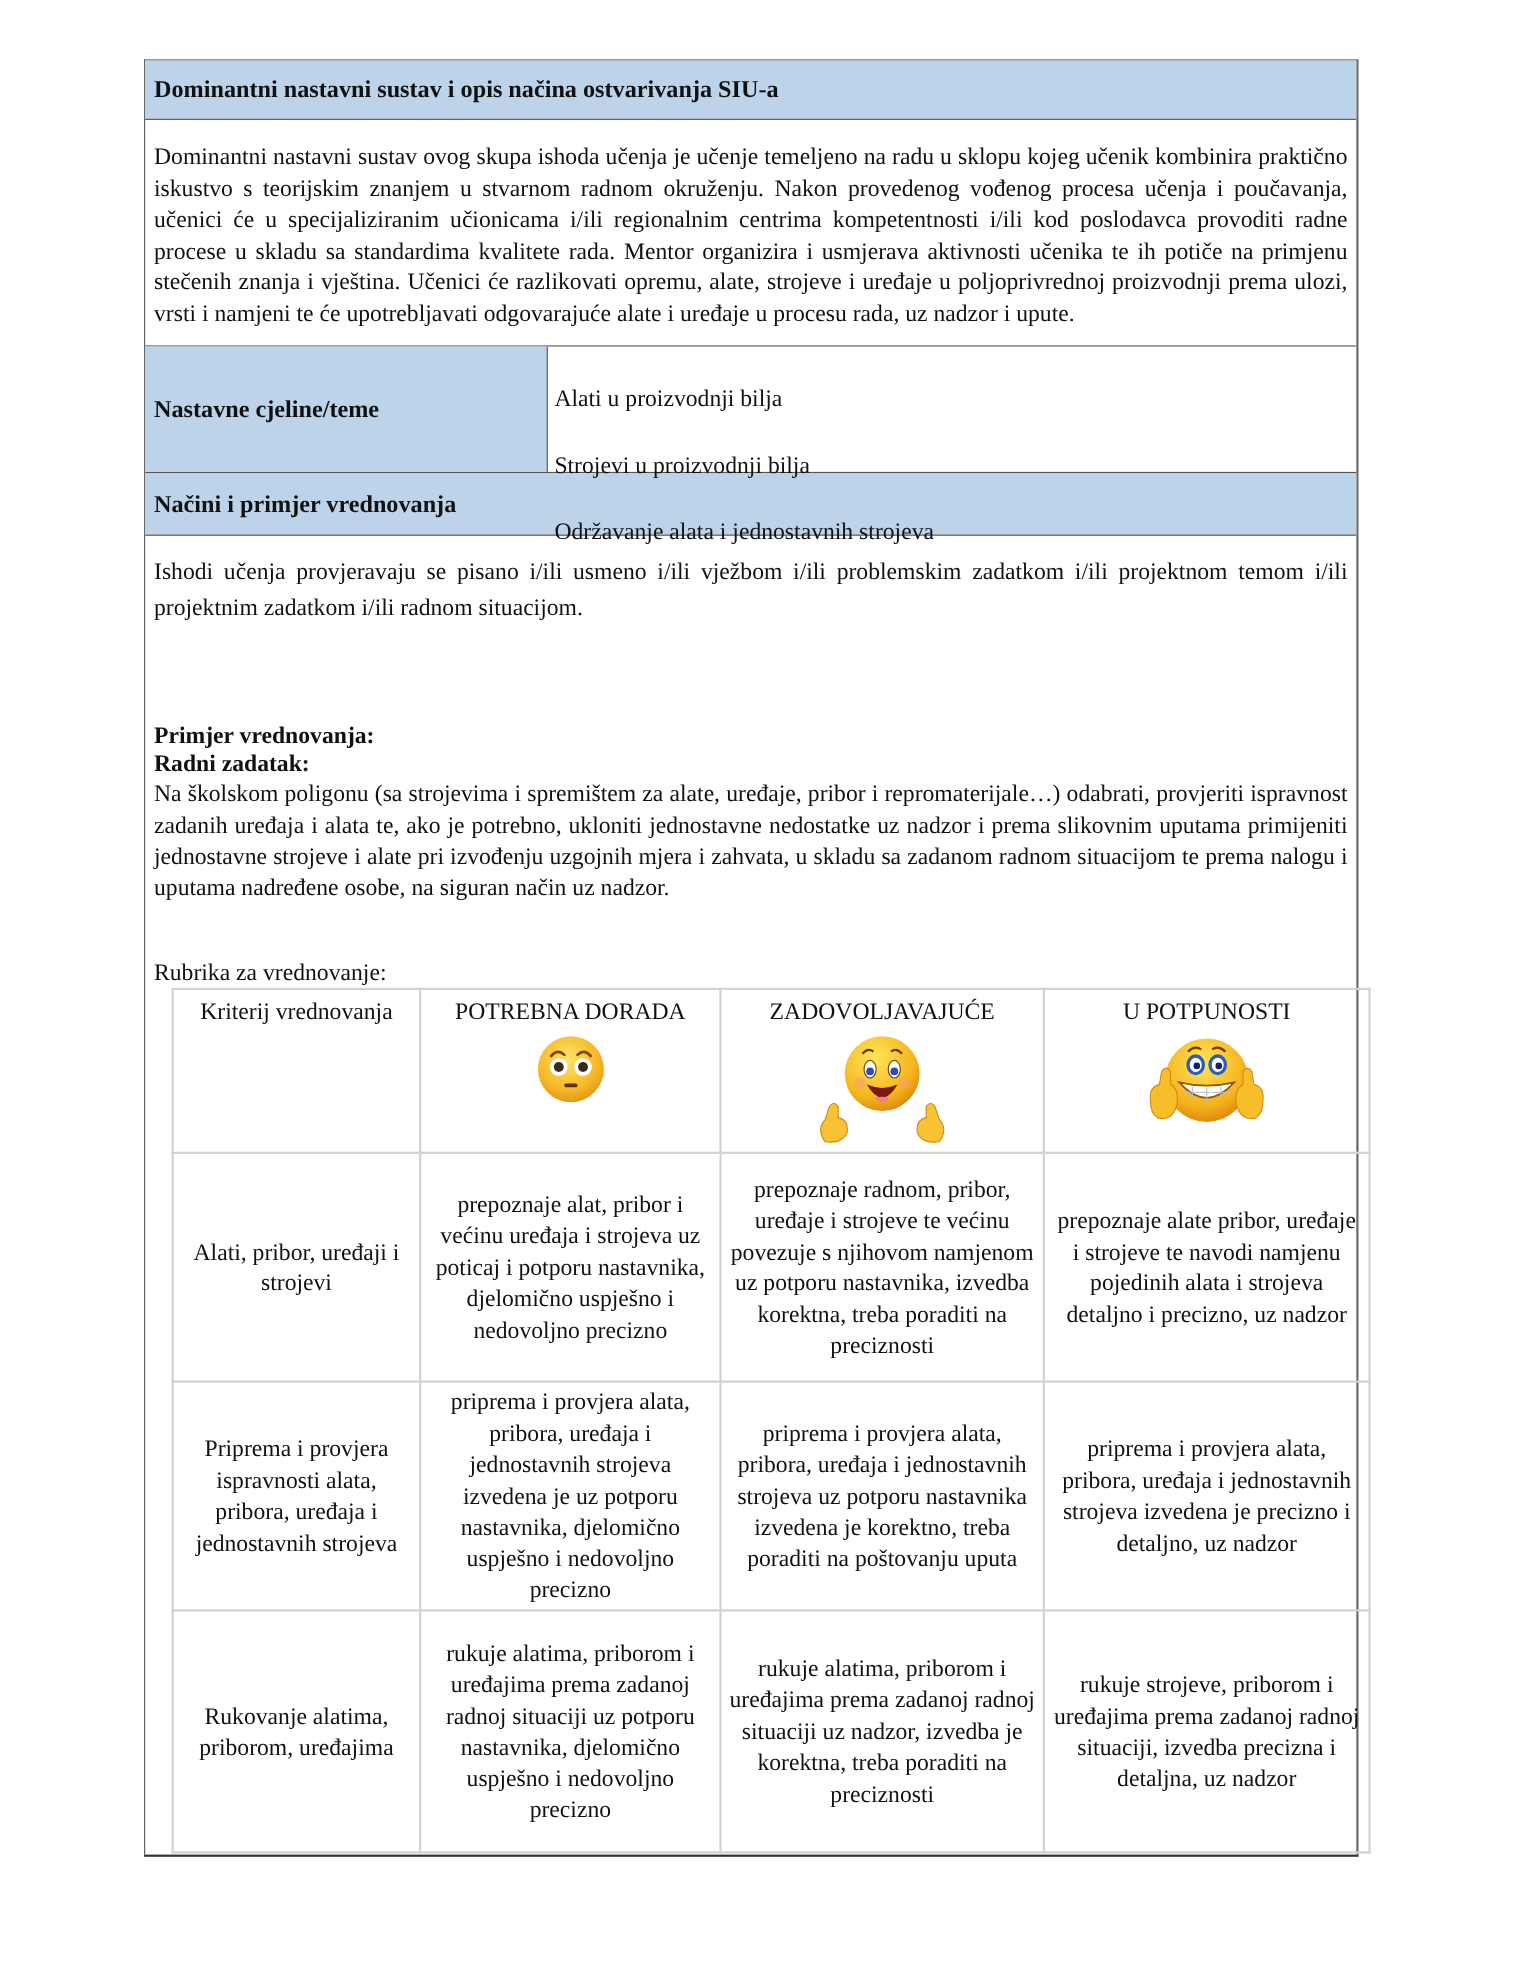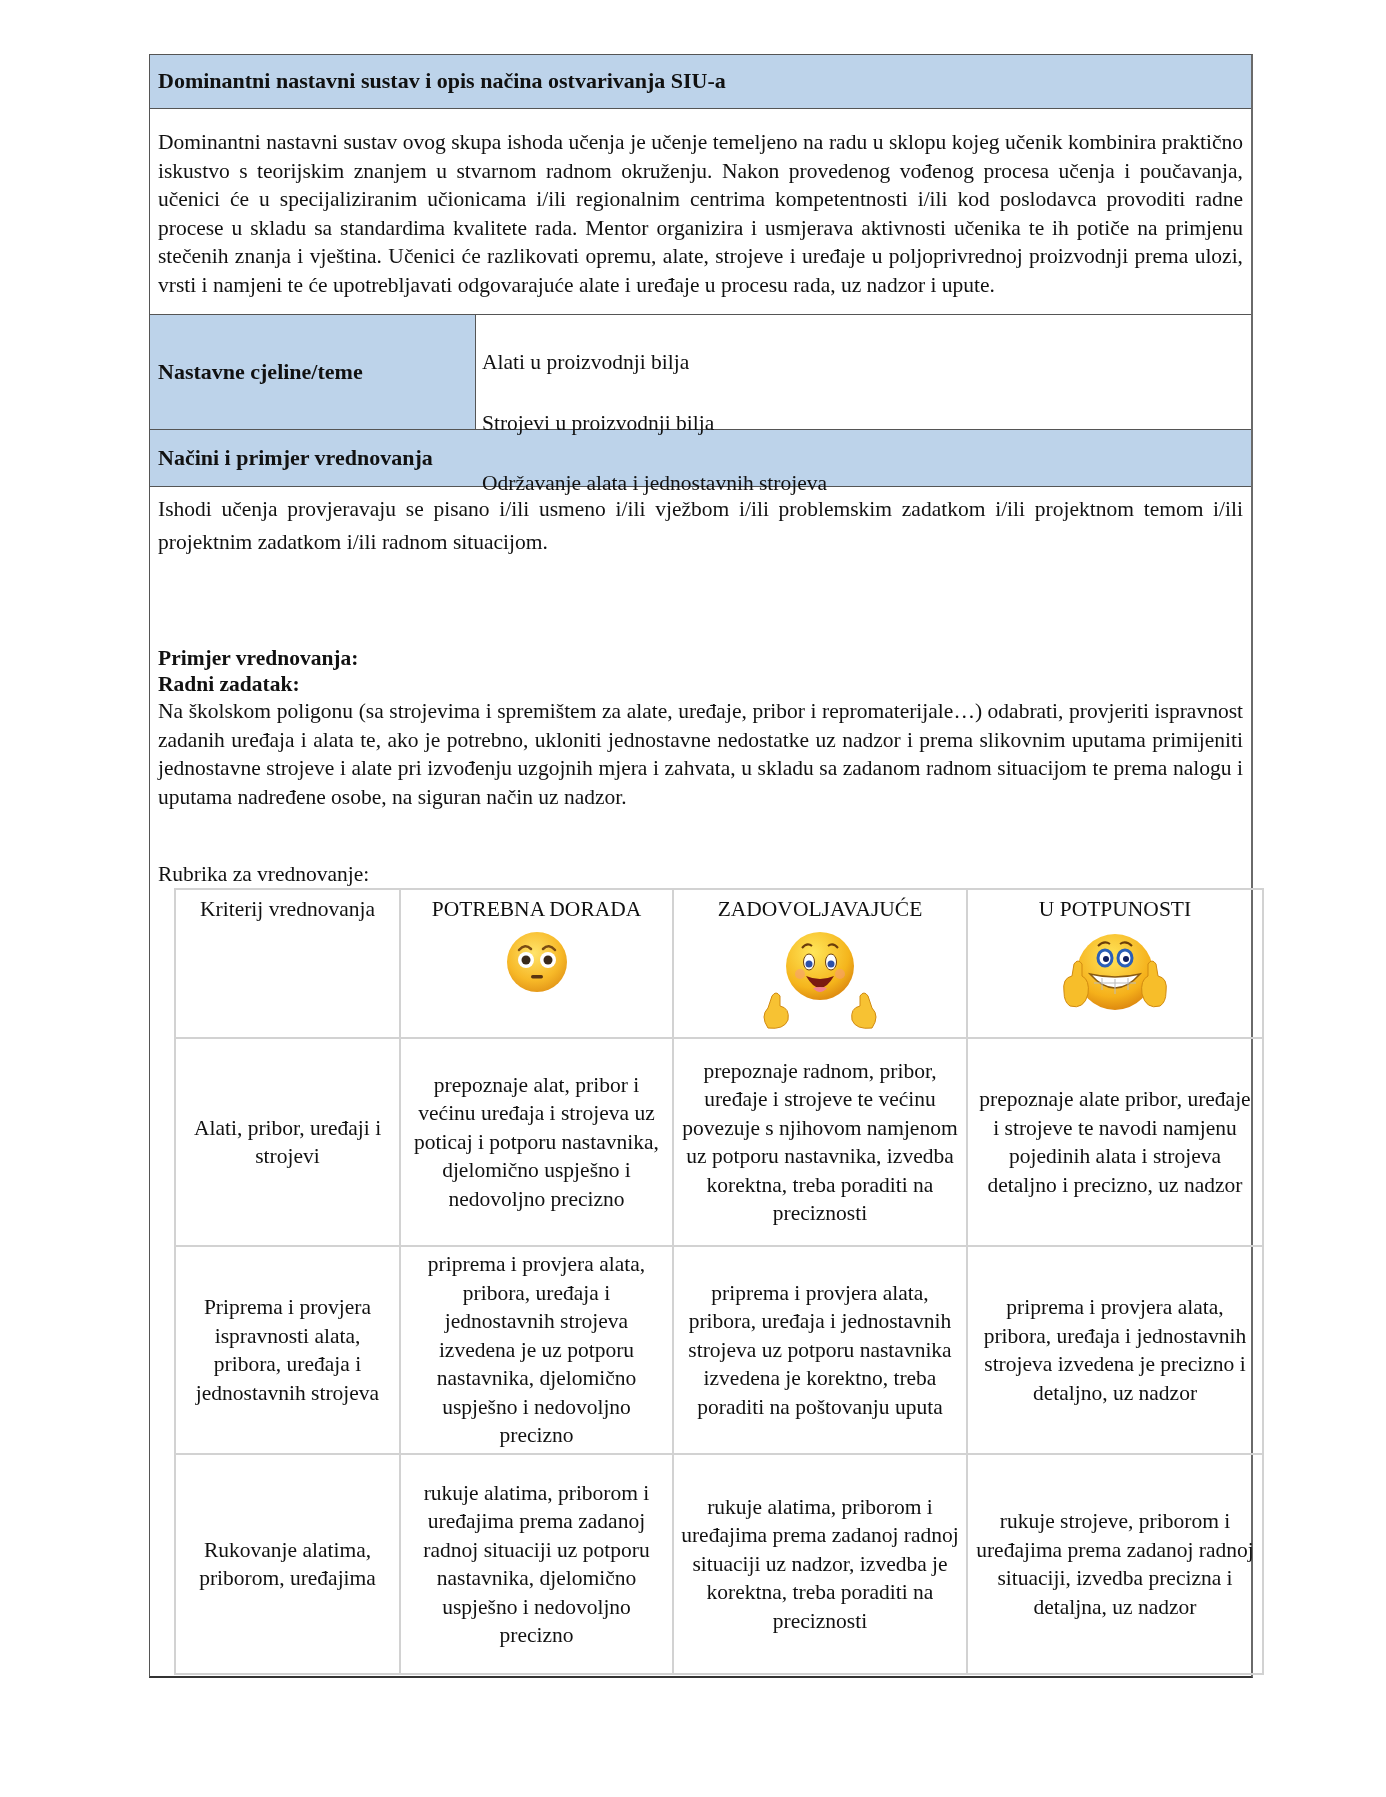--- a/index.html
+++ b/index.html
@@ -1,40 +1,40 @@
 <!DOCTYPE html>
 <html><head>
 <meta charset="utf-8">
 <style>
   html, body { margin: 0; padding: 0; background: #ffffff; }
   body {
     width: 1386px; height: 1797px; position: relative; overflow: hidden;
     font-family: "Liberation Serif", "DejaVu Serif", serif;
     color: #111;
   }
-  .page { position: absolute; left: 149px; top: 54px; width: 1104px; }
+  .page { position: absolute; left: 131px; top: 54px; width: 1104px; }
   .outer { border: 1.5px solid #555; border-right: 2px solid #6a6a6a; border-bottom: 2px solid #333; width: 1104px; box-sizing: border-box; }
   .hdr {
     background: #bdd3ea; font-weight: bold; font-size: 22px; line-height: 26px;
     padding: 13px 8px 14px 8px; border-bottom: 1.5px solid #555;
   }
   .para {
     font-size: 21.5px; line-height: 28.5px; padding: 6px 8px 15px 8px;
     text-align: justify; border-bottom: 1.5px solid #555; margin-top: 13px;
   }
   .topics-row { display: flex; border-bottom: 1.5px solid #555; height: 114px; }
   .topics-label {
-    width: 326px; background: #bdd3ea; font-weight: bold; font-size: 22px;
+    width: 366px; background: #bdd3ea; font-weight: bold; font-size: 22px;
     display: flex; align-items: center; padding-left: 8px; box-sizing: border-box;
     border-right: 1.5px solid #555;
   }
   .topics-list { flex: 1; font-size: 21.5px; line-height: 28.5px; padding: 1px 6px; }
   .topics-list div { white-space: nowrap; margin-top: 32px; }
   .hdr2 { background: #bdd3ea; font-weight: bold; font-size: 22px; line-height: 26px; padding: 15px 8px 15px 8px; border-bottom: 1.5px solid #555; }
-  .eval-body { padding: 6px 8px 0 8px; }
+  .eval-body { padding: 16px 8px 0 8px; }
   .eval-text { font-size: 21.5px; line-height: 33px; text-align: justify; }
   .spacer1 { height: 86px; }
   .bold-line { font-weight: bold; font-size: 21.5px; line-height: 26px; }
   .task-text { font-size: 21.5px; line-height: 28.5px; text-align: justify; }
   .spacer2 { height: 50px; }
   .rubric-label { font-size: 21.5px; line-height: 26px; }
   table.rubric {
     border-collapse: collapse; width: 1088px; margin-left: 16px; margin-top: 1px;
     table-layout: fixed; font-size: 21.5px; line-height: 28.5px;
   }

